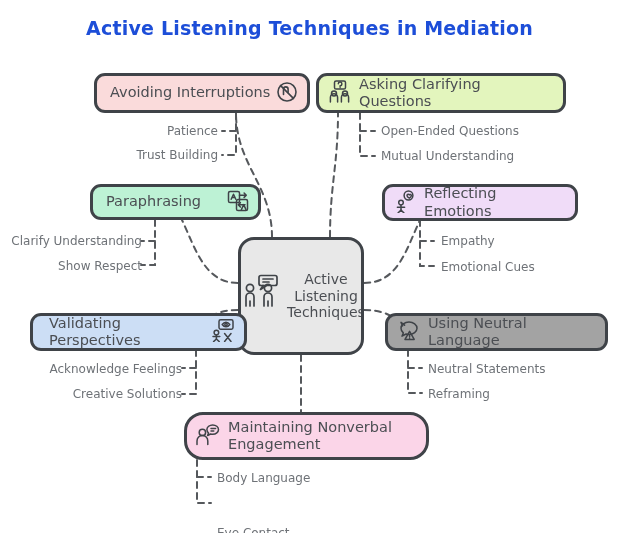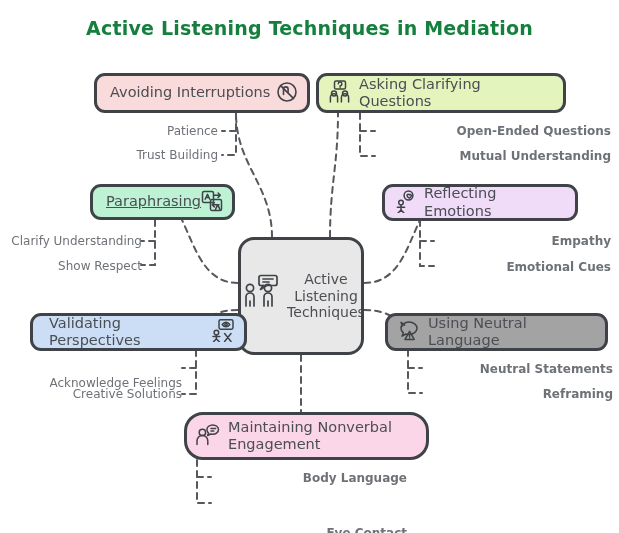--- a/index.html
+++ b/index.html
@@ -21,21 +21,21 @@
   }
   #title {
     position: absolute;
     left: 0;
     top: 17px;
     width: 619px;
     text-align: center;
     font-family: "DejaVu Sans", sans-serif;
     font-size: 19px;
     font-weight: bold;
-    color: #15803d;
+    color: #1d4ed8;
     letter-spacing: 0.2px;
   }
   svg.links {
     position: absolute;
     left: 0;
     top: 0;
     width: 619px;
     height: 533px;
     pointer-events: none;
   }
@@ -80,21 +80,21 @@
   #n-center .ico { margin-bottom: 5px; }
 
   .sub {
     position: absolute;
     font-family: "DejaVu Sans", sans-serif;
     font-size: 12px;
     color: #6e7277;
     white-space: nowrap;
   }
   .sub.right-align { text-align: right; }
-  .sub.left-align { text-align: right; font-weight: bold; }
+  .sub.left-align { text-align: left; }
 </style>
 </head>
 <body>
 
 <div id="canvas">
 
   <div id="title">Active Listening Techniques in Mediation</div>
 
   <svg class="links" viewBox="0 0 619 533">
     <g fill="none" stroke="#55585c" stroke-width="2" stroke-dasharray="6,5" stroke-linecap="round">
@@ -177,21 +177,21 @@
         <path d="M2.4 22v-4.6a3.6 3.6 0 0 1 7.2 0V22"></path>
         <circle cx="17" cy="13.4" r="2.5"></circle>
         <path d="M13.4 22v-4.6a3.6 3.6 0 0 1 7.2 0V22"></path>
       </svg>
     </span>
     <span class="label">Asking Clarifying Questions</span>
   </div>
   <div class="sub left-align" style="left:381px; top:124px; width:230px;">Open-Ended Questions</div>
   <div class="sub left-align" style="left:381px; top:149px; width:230px;">Mutual Understanding</div>
 
-  <div class="node icon-right" id="n-paraphrasing" style="left:70px; top:184px; width:145px; height:36px; background:#bdf2d5;text-decoration:underline;">
+  <div class="node icon-right" id="n-paraphrasing" style="left:70px; top:184px; width:171px; height:36px; background:#bdf2d5;">
     <span class="label">Paraphrasing</span>
     <span class="ico">
       <svg width="22" height="22" viewBox="0 0 22 22" fill="none" stroke="#3f4348" stroke-width="1.5" stroke-linecap="round" stroke-linejoin="round">
         <rect x="1.5" y="1.5" width="11" height="11" rx="1.6"></rect>
         <path d="M4.2 9.2l2.3-5 2.3 5M5 7.6h3"></path>
         <path d="M12.5 5.2h6.8m-2.2-2.2l2.2 2.2-2.2 2.2"></path>
         <rect x="9.5" y="9.5" width="11" height="11" rx="1.6"></rect>
         <path d="M18 14.8h-6.8m2.2 2.2l-2.2-2.2 2.2-2.2"></path>
         <path d="M14.4 19.6l2.3-5 2.3 5"></path>
       </svg>
@@ -224,21 +224,21 @@
         <path d="M11.2 5.5s1.6-2.3 3.8-2.3 3.8 2.3 3.8 2.3-1.6 2.3-3.8 2.3-3.8-2.3-3.8-2.3z"></path>
         <circle cx="15" cy="5.5" r="1.2"></circle>
         <circle cx="5.4" cy="13.6" r="2.3"></circle>
         <path d="M5.4 15.9V20"></path>
         <path d="M2 17.6h6.8"></path>
         <path d="M5.4 20l-2.8 2.6M5.4 20l2.8 2.6"></path>
         <path d="M13.6 14.6l6.4 7.8M20 14.6l-6.4 7.8"></path>
       </svg>
     </span>
   </div>
-  <div class="sub right-align" style="left:10px; top:376px; width:172px;">Acknowledge Feelings</div>
+  <div class="sub right-align" style="left:10px; top:362px; width:172px;">Acknowledge Feelings</div>
   <div class="sub right-align" style="left:10px; top:387px; width:172px;">Creative Solutions</div>
 
   <div class="node icon-left" id="n-neutral" style="left:385px; top:313px; width:223px; height:38px; background:#a3a3a3;">
     <span class="ico">
       <svg width="24" height="23" viewBox="0 0 24 23" fill="none" stroke="#3f4348" stroke-width="1.5" stroke-linecap="round" stroke-linejoin="round">
         <path d="M20 9.2c0 3.4-3.6 6.2-8 6.2-1 0-2-.2-2.9-.4L5 17.2l1.3-3.3C4.9 12.7 4 11.1 4 9.2 4 5.8 7.6 3 12 3s8 2.8 8 6.2z"></path>
         <path d="M7.6 6.2L4 3.4l1.6 3.5"></path>
         <path d="M12.6 12.4l4.6 8H8z"></path>
         <path d="M12.6 15.4v2.2M12.6 19.1v.1"></path>
       </svg>

